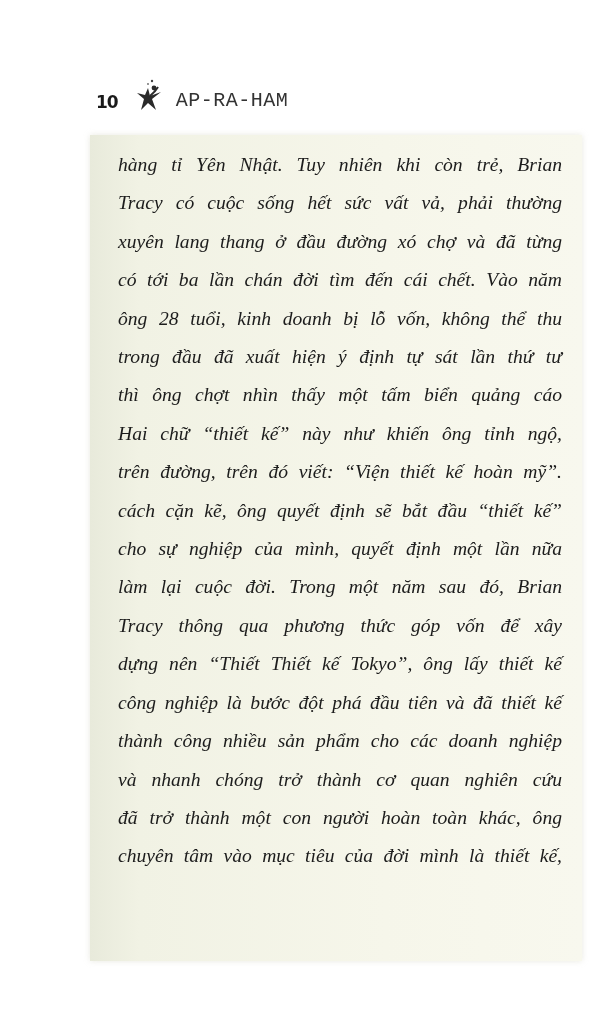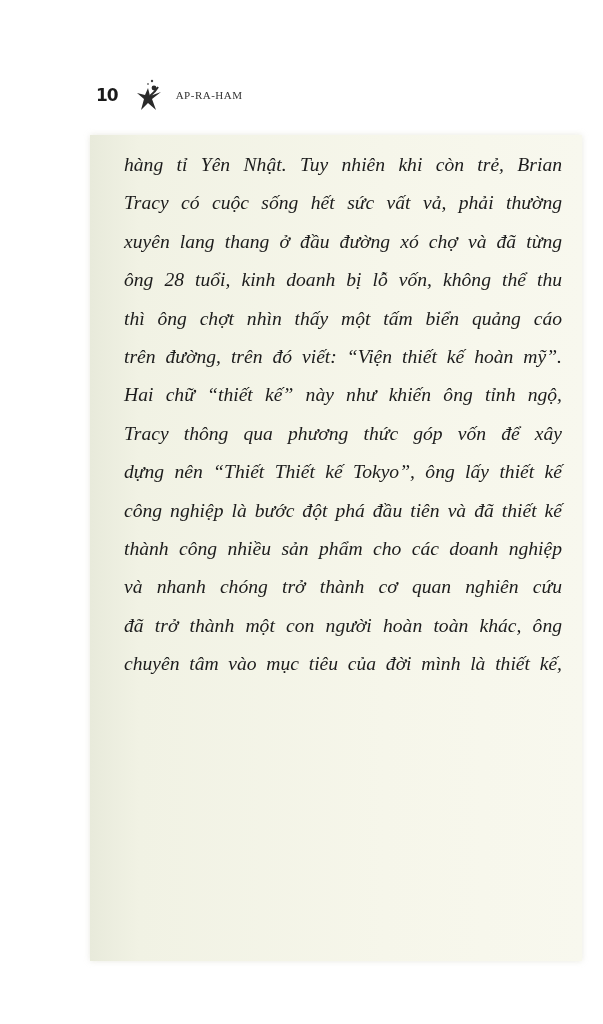--- a/index.html
+++ b/index.html
@@ -3,43 +3,43 @@
 <meta charset="utf-8">
 <style>
   html, body { margin: 0; padding: 0; }
   body {
     width: 603px; height: 1024px; background: #ffffff;
     position: relative; overflow: hidden;
     font-family: "DejaVu Serif", serif;
   }
   .header {
     position: absolute; left: 96px; top: 78px; height: 34px;
-    display: flex; align-items: center;
+    display: flex; align-items: flex-end;
   }
   .page-number {
     font-family: "DejaVu Sans", sans-serif; font-weight: bold;
     font-size: 17px; color: #1a1a1a; letter-spacing: -1px;
   }
   .logo { width: 30px; height: 34px; margin-left: 16px; margin-right: 12px; }
   .running-title {
-    font-family: Liberation Serif, serif; font-size: 11px; color: #333;
+    font-family: Liberation Mono, monospace; font-size: 20px; color: #333;
     letter-spacing: 0.5px;
   }
   .text-box {
     position: absolute; left: 90px; top: 135px; width: 492px; height: 826px;
     background: linear-gradient(90deg, #e8eadb 0%, #f1f2e4 10%, #f6f6ea 60%, #f8f8ee 100%);
     box-shadow: 0 0 6px rgba(200,200,180,0.4);
   }
   .body-text {
     position: absolute; left: 118px; top: 146px; width: 444px;
     font-family: "Liberation Serif", serif; font-style: italic;
     font-size: 19.6px; line-height: 38.4px; color: #1c1c1c;
     text-align: justify;
   }
-  .line { display: block; white-space: nowrap; text-align-last: justify; margin-left: 6px; }
+  .line { display: block; white-space: nowrap; text-align-last: justify; }
 </style>
 </head>
 <body>
 
 <div class="header">
   <span class="page-number">10</span>
   <svg class="logo" viewBox="0 0 30 34">
     <circle cx="18" cy="3" r="1.2" fill="#444"></circle>
     <circle cx="14" cy="6" r="0.9" fill="#666"></circle>
     <circle cx="20" cy="10" r="2.4" fill="#2a2a2a"></circle>
@@ -48,24 +48,29 @@
   </svg>
   <span class="running-title">AP-RA-HAM</span>
 </div>
 
 <div class="text-box"></div>
 
 <div class="body-text">
   <span class="line">hàng tỉ Yên Nhật. Tuy nhiên khi còn trẻ, Brian</span>
   <span class="line">Tracy có cuộc sống hết sức vất vả, phải thường</span>
   <span class="line">xuyên lang thang ở đầu đường xó chợ và đã từng</span>
+  <span class="line">có tới ba lần chán đời tìm đến cái chết. Vào năm</span>
   <span class="line">ông 28 tuổi, kinh doanh bị lỗ vốn, không thể thu</span>
+  <span class="line">trong đầu đã xuất hiện ý định tự sát lần thứ tư</span>
   <span class="line">thì ông chợt nhìn thấy một tấm biển quảng cáo</span>
+  <span class="line">Hai chữ “thiết kế” này như khiến ông tỉnh ngộ,</span>
   <span class="line">trên đường, trên đó viết: “Viện thiết kế hoàn mỹ”.</span>
-  <span class="line">Hai chữ “thiết kế” này như khiến ông tỉnh ngộ,</span>
+  <span class="line">cách cặn kẽ, ông quyết định sẽ bắt đầu “thiết kế”</span>
+  <span class="line">cho sự nghiệp của mình, quyết định một lần nữa</span>
+  <span class="line">làm lại cuộc đời. Trong một năm sau đó, Brian</span>
   <span class="line">Tracy thông qua phương thức góp vốn để xây</span>
   <span class="line">dựng nên “Thiết Thiết kế Tokyo”, ông lấy thiết kế</span>
   <span class="line">công nghiệp là bước đột phá đầu tiên và đã thiết kế</span>
   <span class="line">thành công nhiều sản phẩm cho các doanh nghiệp</span>
   <span class="line">và nhanh chóng trở thành cơ quan nghiên cứu</span>
   <span class="line">đã trở thành một con người hoàn toàn khác, ông</span>
   <span class="line">chuyên tâm vào mục tiêu của đời mình là thiết kế,</span>
 
 </div>
 

